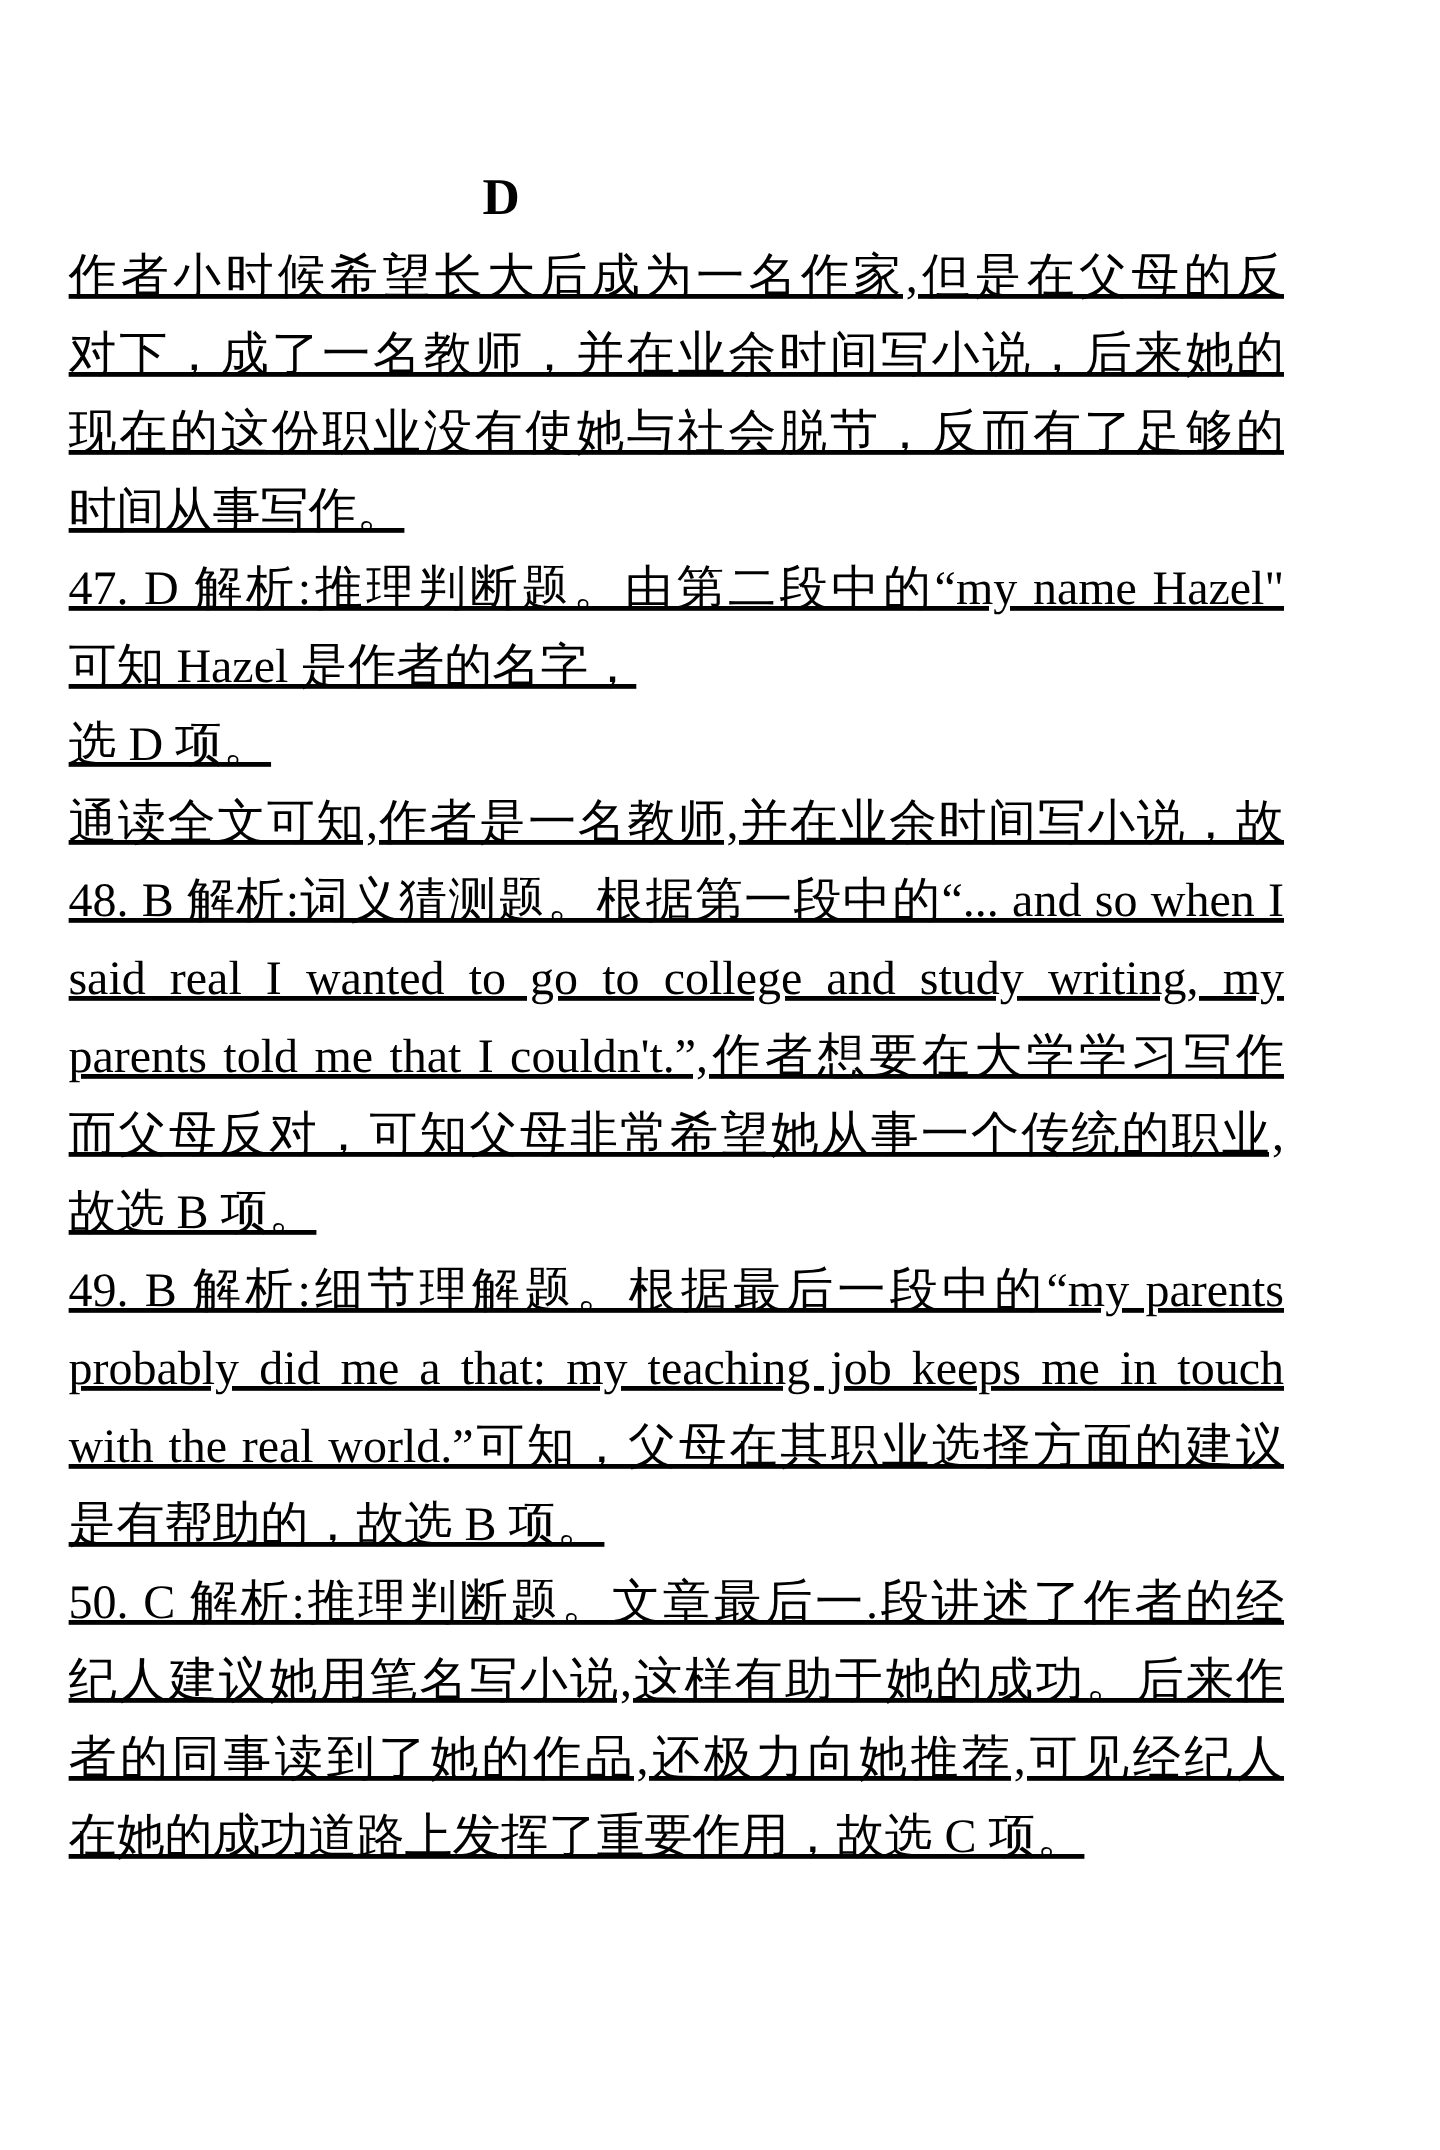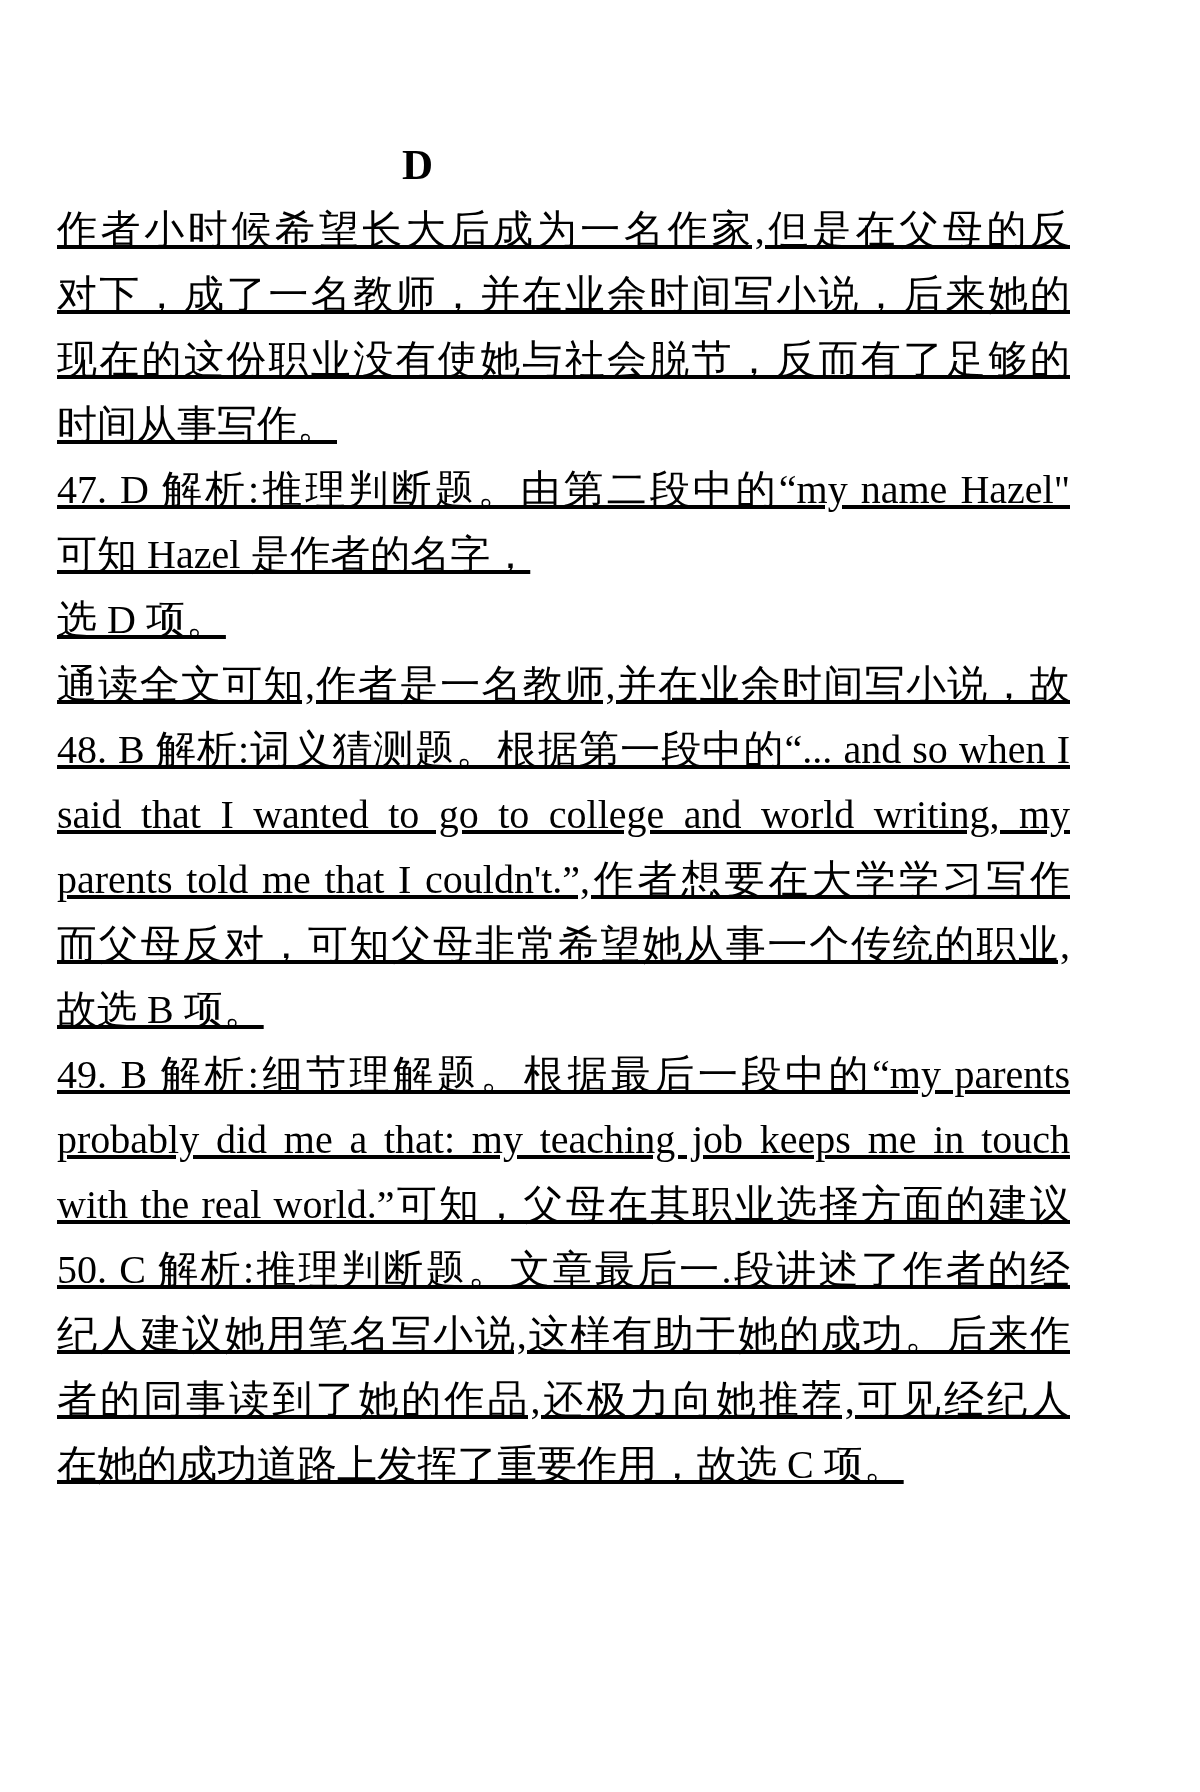--- a/index.html
+++ b/index.html
@@ -53,30 +53,31 @@
 
   <div>
     <div class="line j">47. D 解析:推理判断题。由第二段中的“my name Hazel"</div>
     <div class="line">可知 Hazel 是作者的名字，</div>
     <div class="line">选 D 项。</div>
     <div class="line j">通读全文可知,作者是一名教师,并在业余时间写小说，故</div>
   </div>
 
   <div>
     <div class="line j">48. B 解析:词义猜测题。根据第一段中的“... and so when I</div>
-    <div class="line j">said that I wanted to go to college and world writing, my</div>
+    <div class="line j">said real I wanted to go to college and study writing, my</div>
     <div class="line j">parents told me that I couldn't.”,作者想要在大学学习写作</div>
     <div class="line j">而父母反对，可知父母非常希望她从事一个传统的职业,</div>
     <div class="line">故选 B 项。</div>
   </div>
 
   <div>
     <div class="line j">49. B 解析:细节理解题。根据最后一段中的“my parents</div>
     <div class="line j">probably did me a that: my teaching job keeps me in touch</div>
     <div class="line j">with the real world.”可知，父母在其职业选择方面的建议</div>
+    <div class="line">是有帮助的，故选 B 项。</div>
   </div>
 
   <div>
     <div class="line j">50. C 解析:推理判断题。文章最后一.段讲述了作者的经</div>
     <div class="line j">纪人建议她用笔名写小说,这样有助于她的成功。后来作</div>
     <div class="line j">者的同事读到了她的作品,还极力向她推荐,可见经纪人</div>
     <div class="line">在她的成功道路上发挥了重要作用，故选 C 项。</div>
   </div>
 
 </div>

